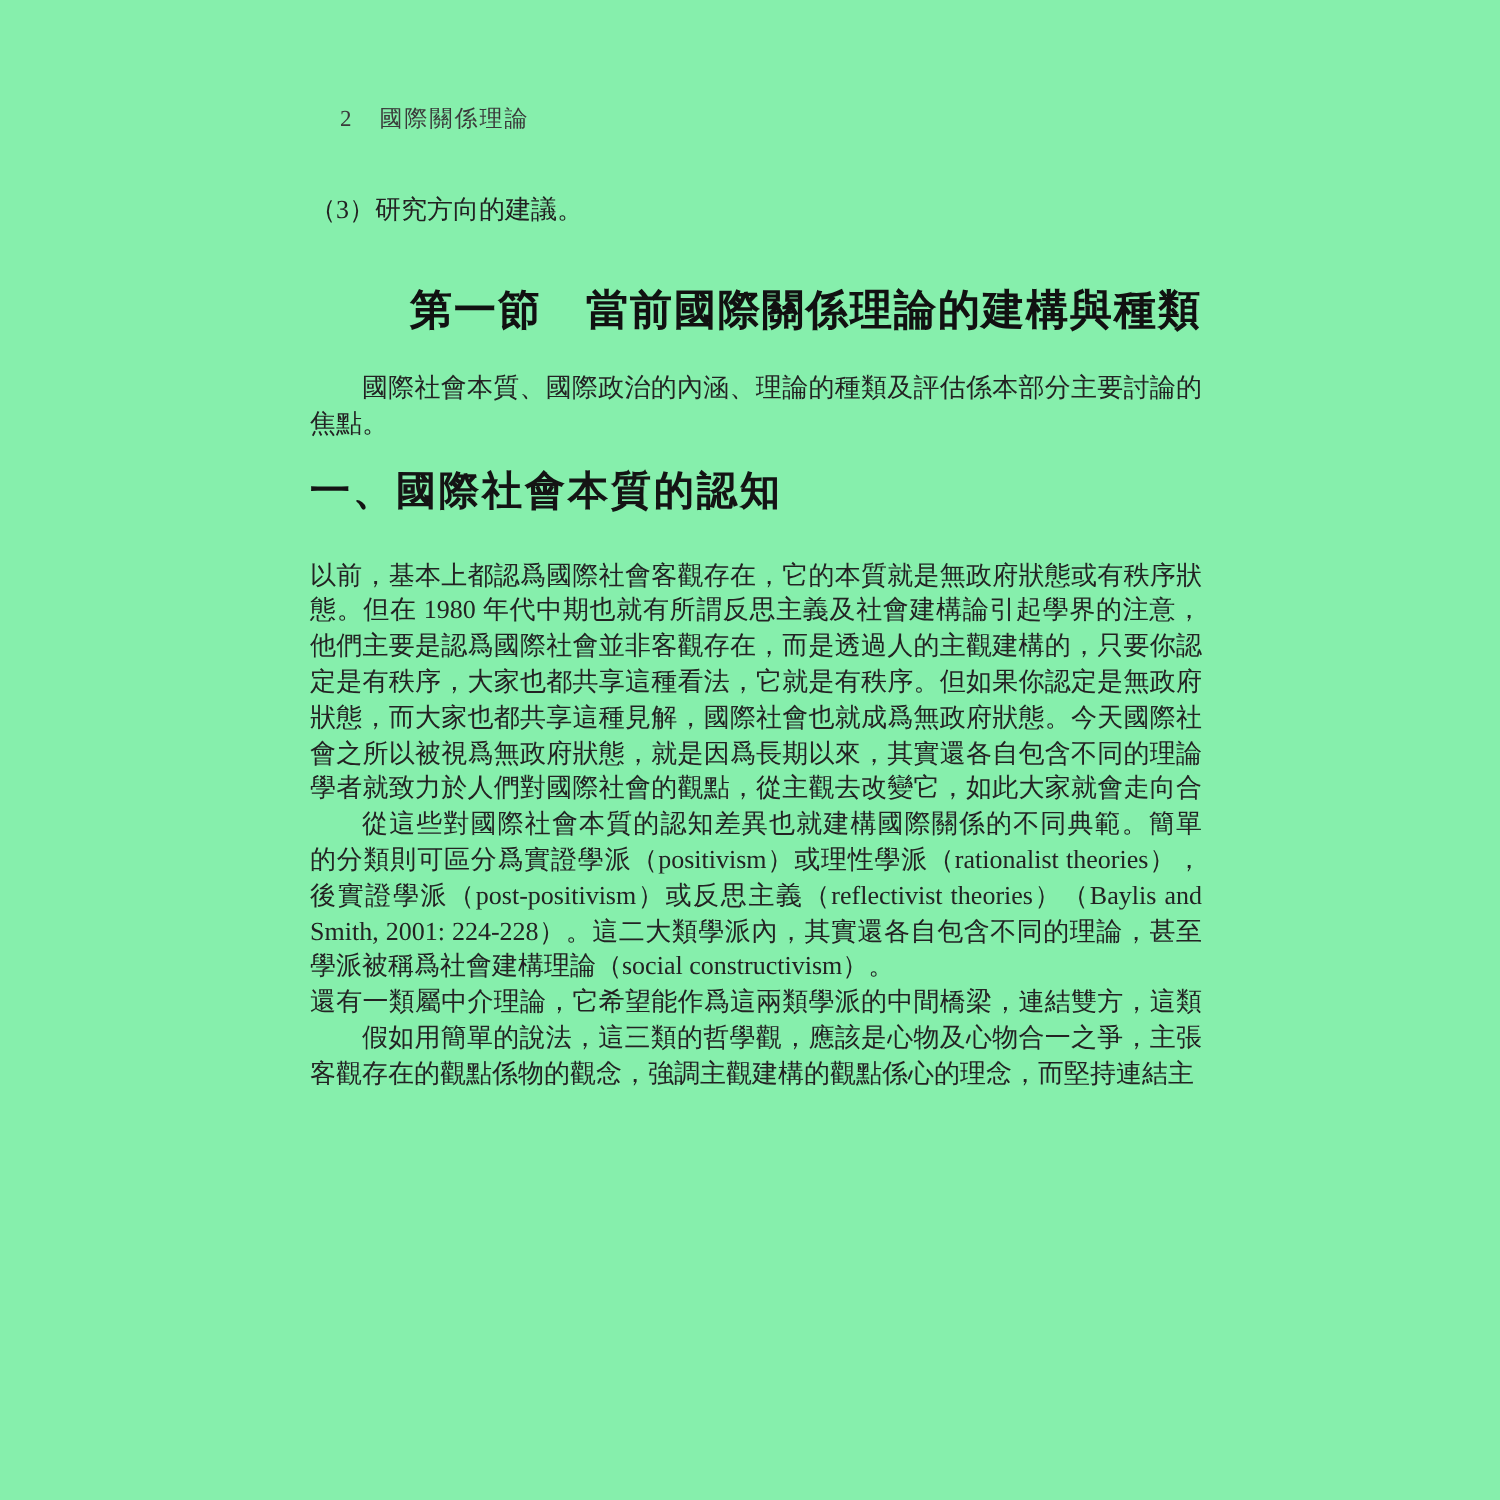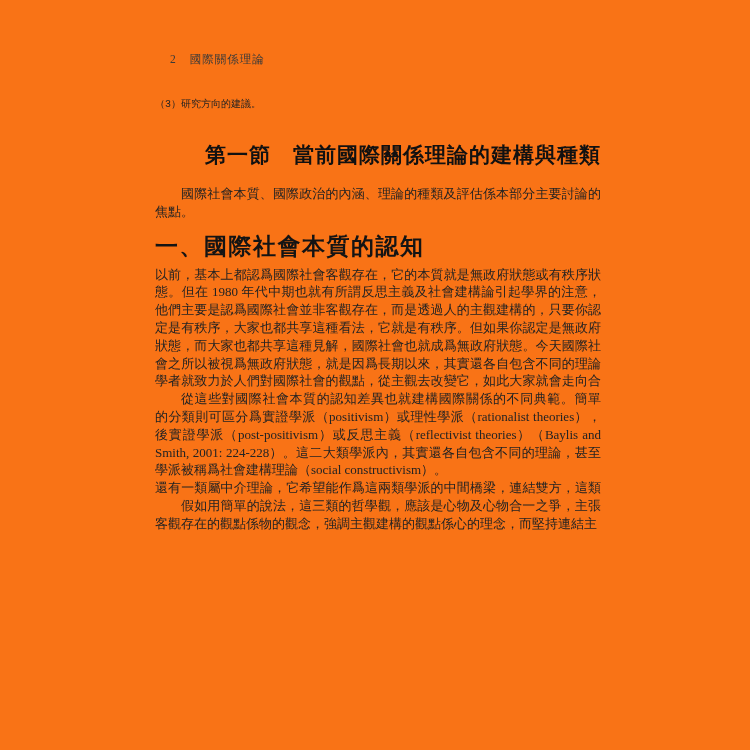--- a/index.html
+++ b/index.html
@@ -4,21 +4,21 @@
 <style>
   html, body {
     margin: 0;
     padding: 0;
     background: #ffffff;
   }
   .page {
     position: relative;
     width: 750px;
     height: 750px;
-    background: #f97316;
+    background: #86efac;
     overflow: hidden;
     font-family: "Liberation Serif", "DejaVu Serif", serif;
     color: #222222;
   }
   .running-head {
     position: absolute;
     left: 170px;
     top: 52px;
     font-size: 11.5px;
     color: #3a3a3a;
@@ -28,24 +28,23 @@
     margin-right: 14px;
     letter-spacing: 0;
   }
   .content {
     position: absolute;
     left: 155px;
     top: 96px;
     width: 446px;
   }
   .list-item-line {
-    font-size: 10px;
+    font-size: 13px;
     line-height: 18px;
     color: #222222;
-    font-family: Liberation Mono, monospace;
   }
   .section-heading {
     margin-top: 27px;
     text-align: right;
     font-size: 21px;
     font-weight: bold;
     color: #111111;
     letter-spacing: 1px;
     line-height: 28px;
   }
@@ -60,23 +59,23 @@
     white-space: normal;
   }
   .line.para-end {
     text-align-last: left;
   }
   .line.indent {
     text-indent: 2em;
   }
   .subheading {
     margin-top: 13px;
-    margin-bottom: 8px;
+    margin-bottom: 21px;
     font-family: "Liberation Sans", "DejaVu Sans", sans-serif;
-    font-size: 23px;
+    font-size: 20px;
     font-weight: bold;
     color: #141414;
     letter-spacing: 1.5px;
     line-height: 24px;
   }
 </style>
 </head>
 <body>
 
 <div class="page">

